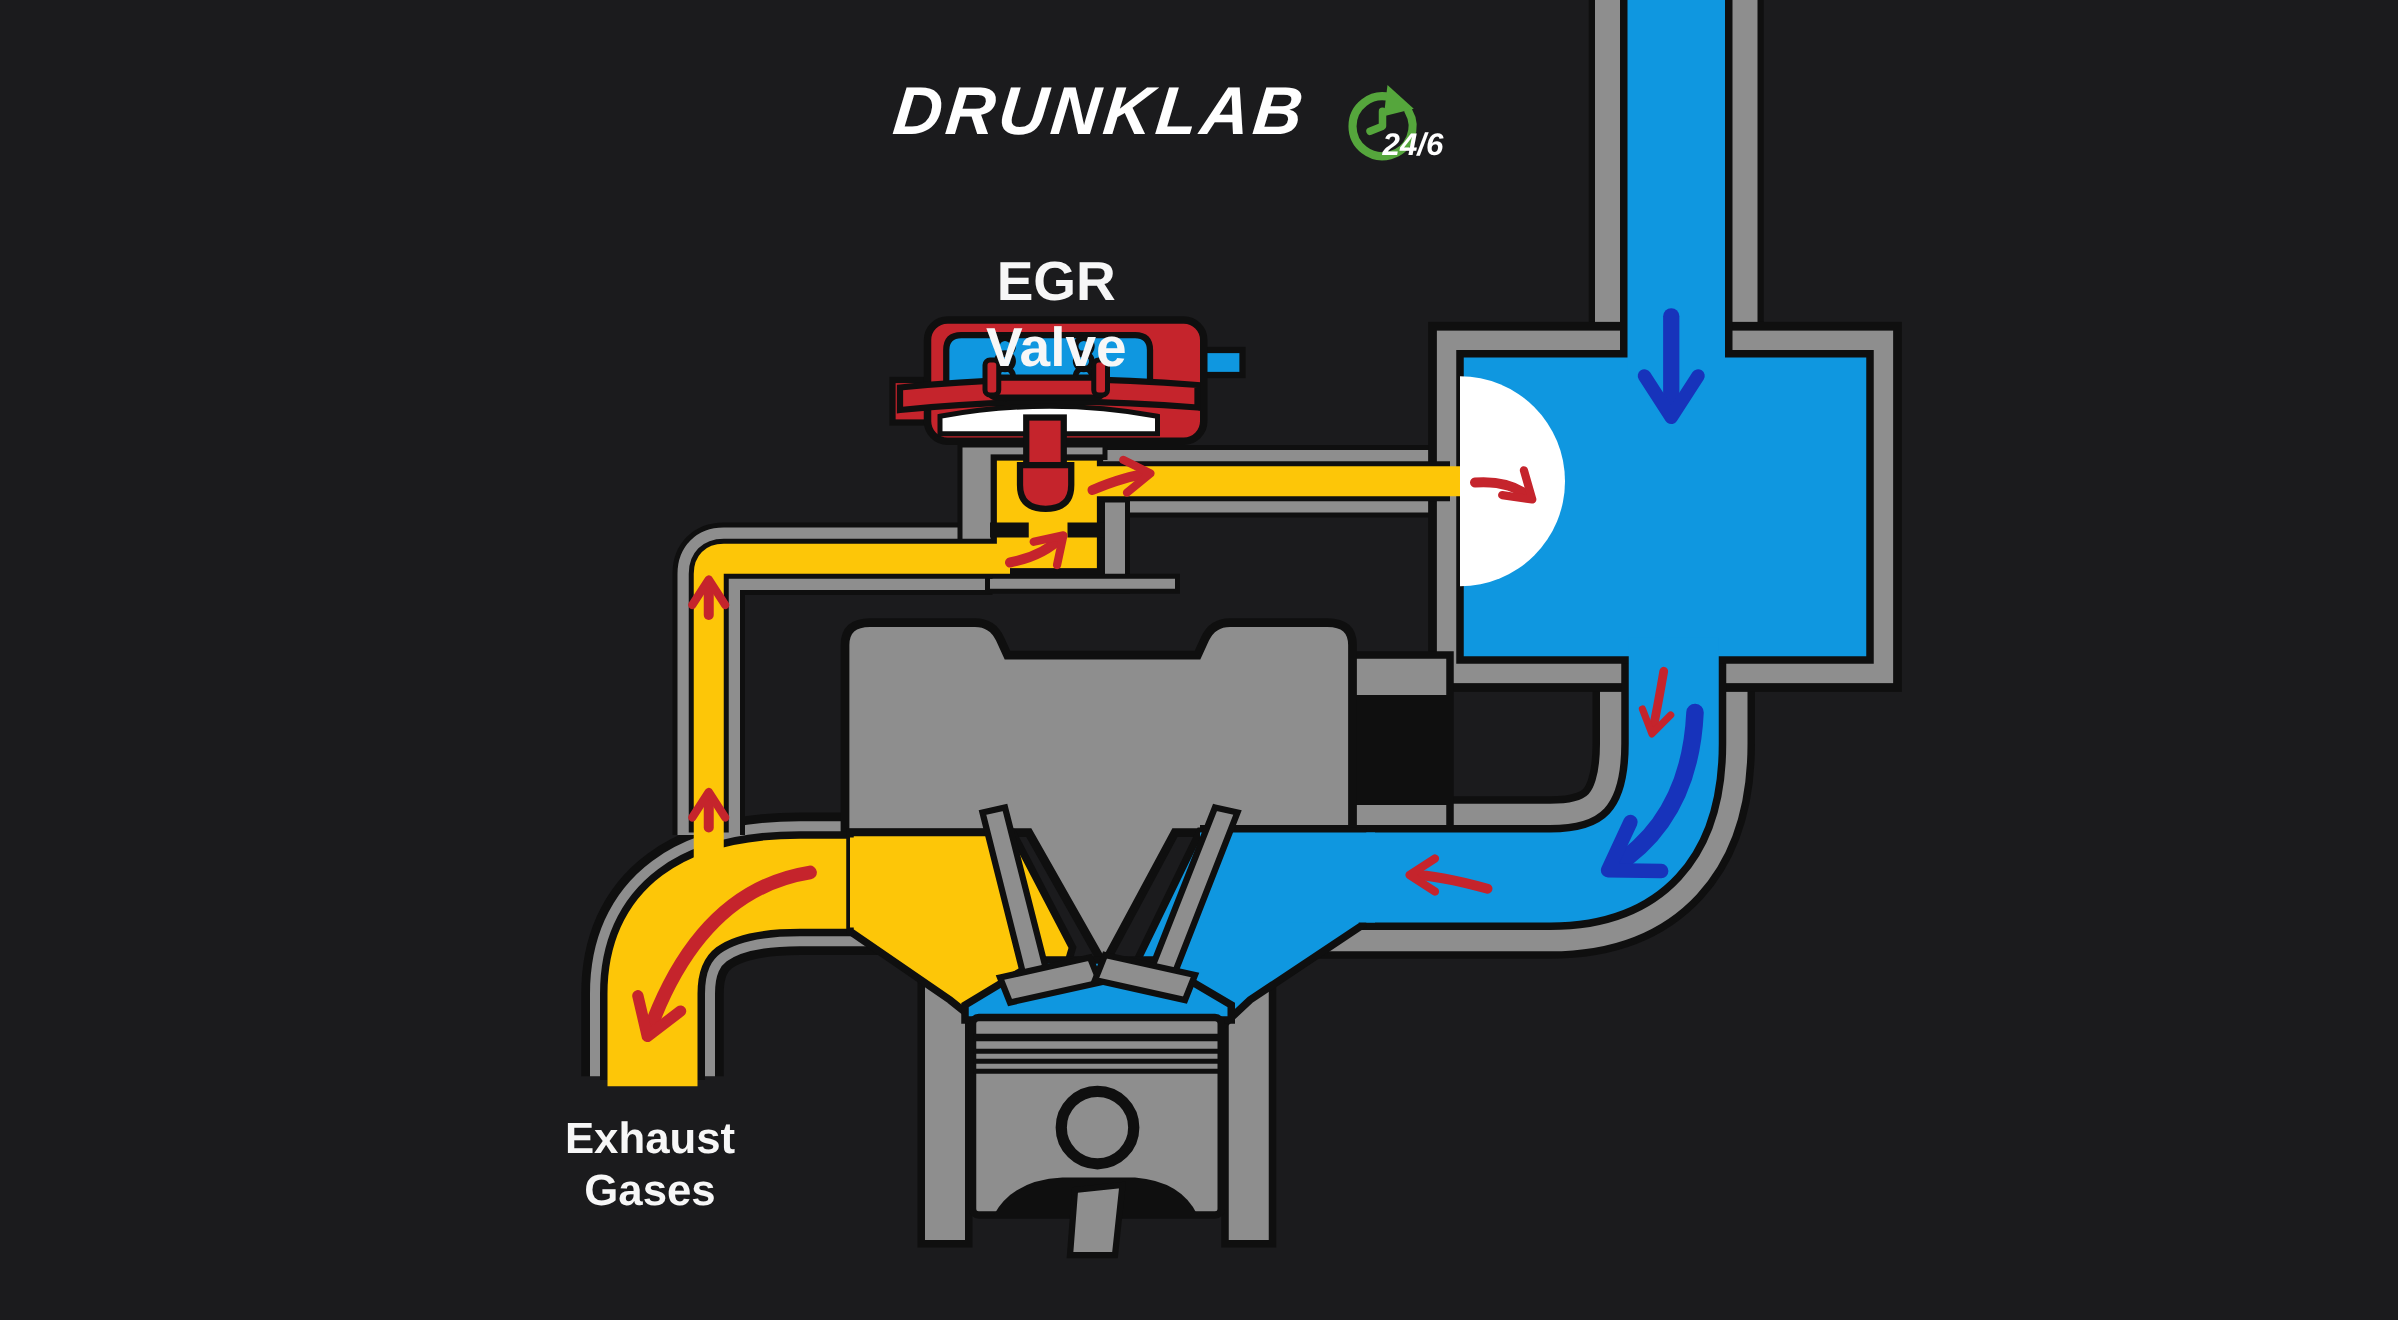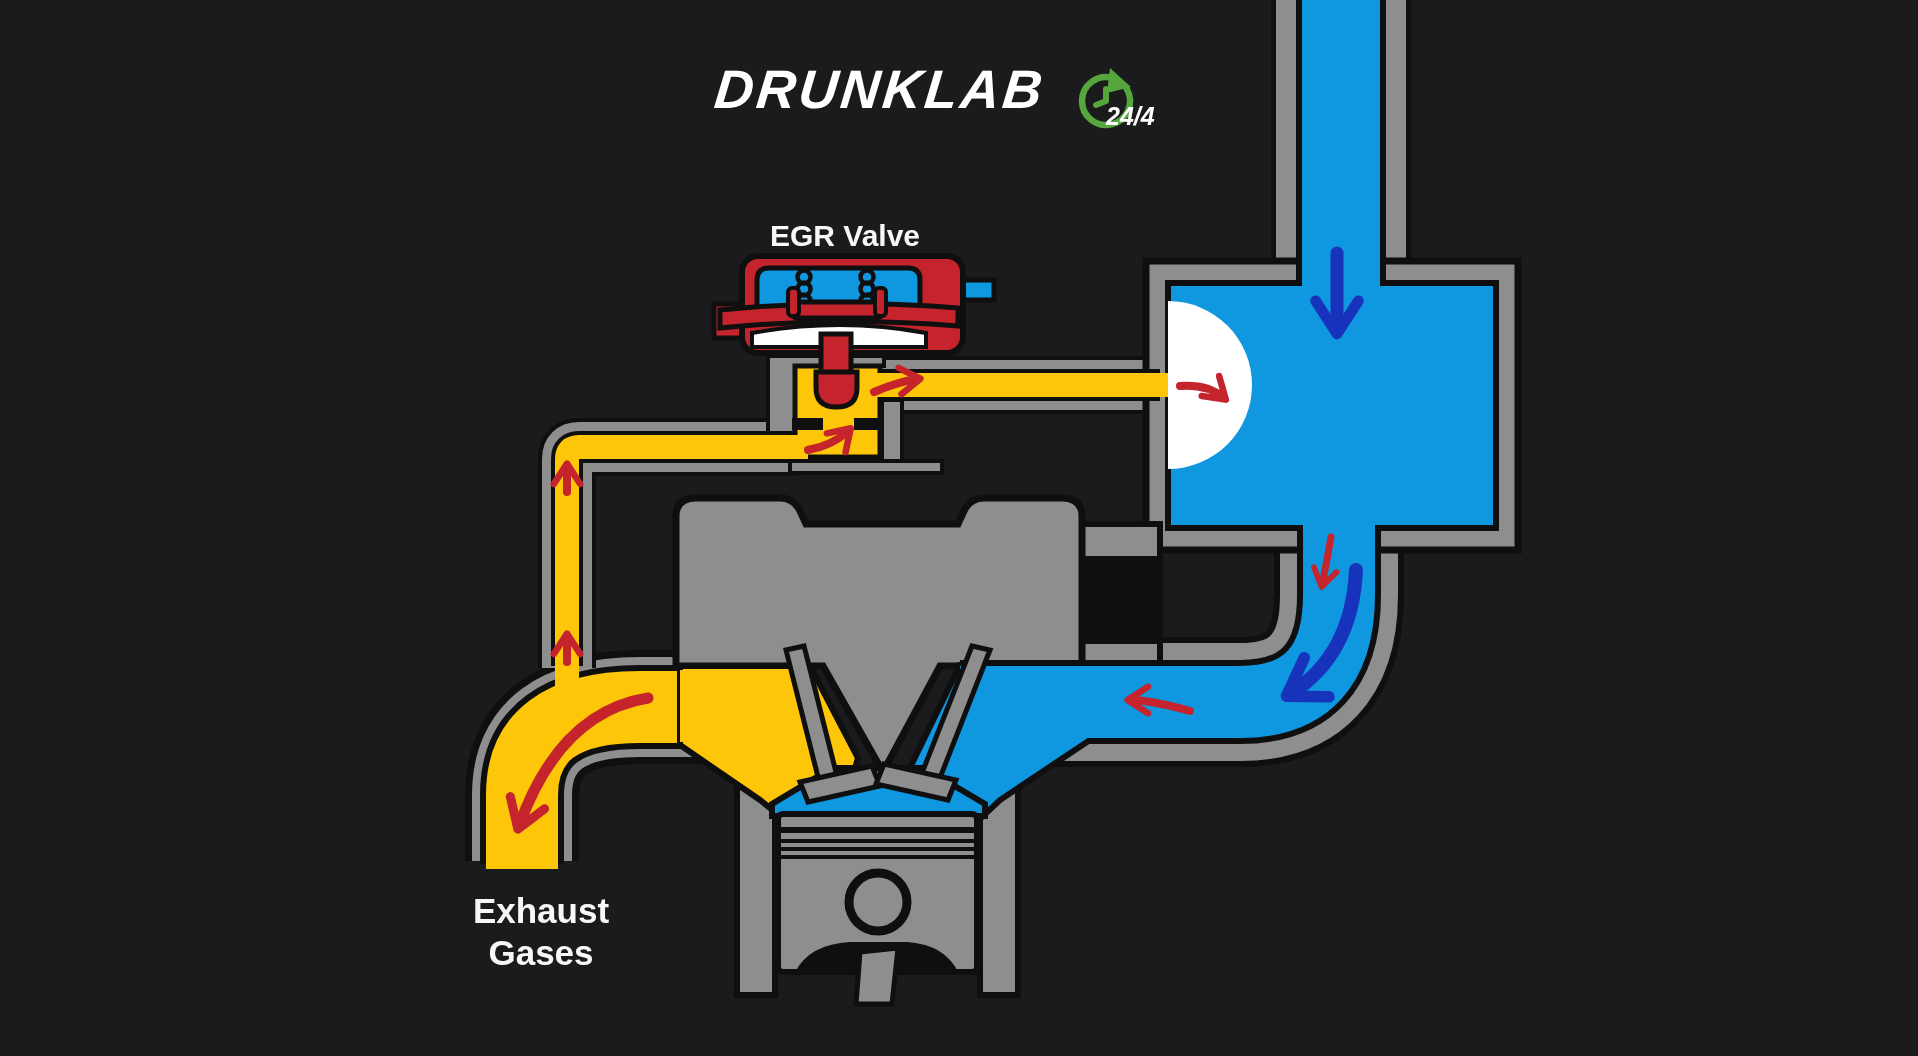--- a/index.html
+++ b/index.html
@@ -17,23 +17,23 @@
   .sk{stroke:var(--c-outline)} .sgr{stroke:var(--c-gray)} .sy{stroke:var(--c-yellow)}
   .sb{stroke:var(--c-blue)} .sr{stroke:var(--c-red)} .sdb{stroke:var(--c-darkblue)}
   .sgreen{stroke:var(--c-green)}
   .rnd{stroke-linecap:round;stroke-linejoin:round}
   .lbl{position:absolute;font-weight:800;color:var(--c-text_light);text-align:center;line-height:1.2;}
   #logo{position:absolute;left:700px;top:58px;width:360px;text-align:center;
         font-size:54px;font-weight:900;font-style:italic;letter-spacing:3px;
         color:var(--c-white);transform:skewX(-6deg);}
   #badge{position:absolute;left:1106px;top:102px;width:70px;font-size:25px;
          font-weight:800;font-style:italic;color:var(--c-white);}
-  #lbl-egr{left:740px;top:200px;width:210px;font-size:30px;margin-top:18px;}
+  #lbl-egr{left:740px;top:200px;width:210px;font-size:44px;}
   #lbl-intake{left:1255px;top:368px;width:190px;font-size:32px;color:var(--c-text_dark);}
-  #lbl-exhaust{left:416px;top:890px;width:250px;font-size:35px;}
+  #lbl-exhaust{left:395px;top:890px;width:250px;font-size:35px;}
 </style>
 </head>
 <body>
 
 <div id="stage">
 
 <svg id="diagram" viewBox="0 0 1918 1056">
   <defs>
     <marker id="arrowR" markerWidth="6" markerHeight="6" refX="1.0" refY="0" orient="auto" markerUnits="strokeWidth" viewBox="-4 -3 8 6">
       <path d="M-2 -2.2 L1.4 0 L-2 2.2" fill="none" stroke="#c5242c" stroke-width="1.1" stroke-linecap="round" stroke-linejoin="round"></path>
@@ -165,17 +165,17 @@
   </g>
 
   <g transform="translate(1106,101)">
     <path class="np sgreen rnd" stroke-width="6.5" d="M20.8 -12 A24 24 0 1 1 6.2 -23.2"></path>
     <path class="fgreen" d="M4 -33 L25 -14 L1 -8 Z"></path>
     <path class="np sgreen rnd" stroke-width="6" d="M0 -12 L0 0 L-10 4"></path>
   </g>
 </svg>
 
 <div id="logo">DRUNKLAB</div>
-<div id="badge">24/4</div>
+<div id="badge">24/6</div>
 <div id="lbl-egr" class="lbl">EGR Valve</div>
 <div id="lbl-exhaust" class="lbl">Exhaust Gases</div>
 
 </div>
 
 </body></html>

